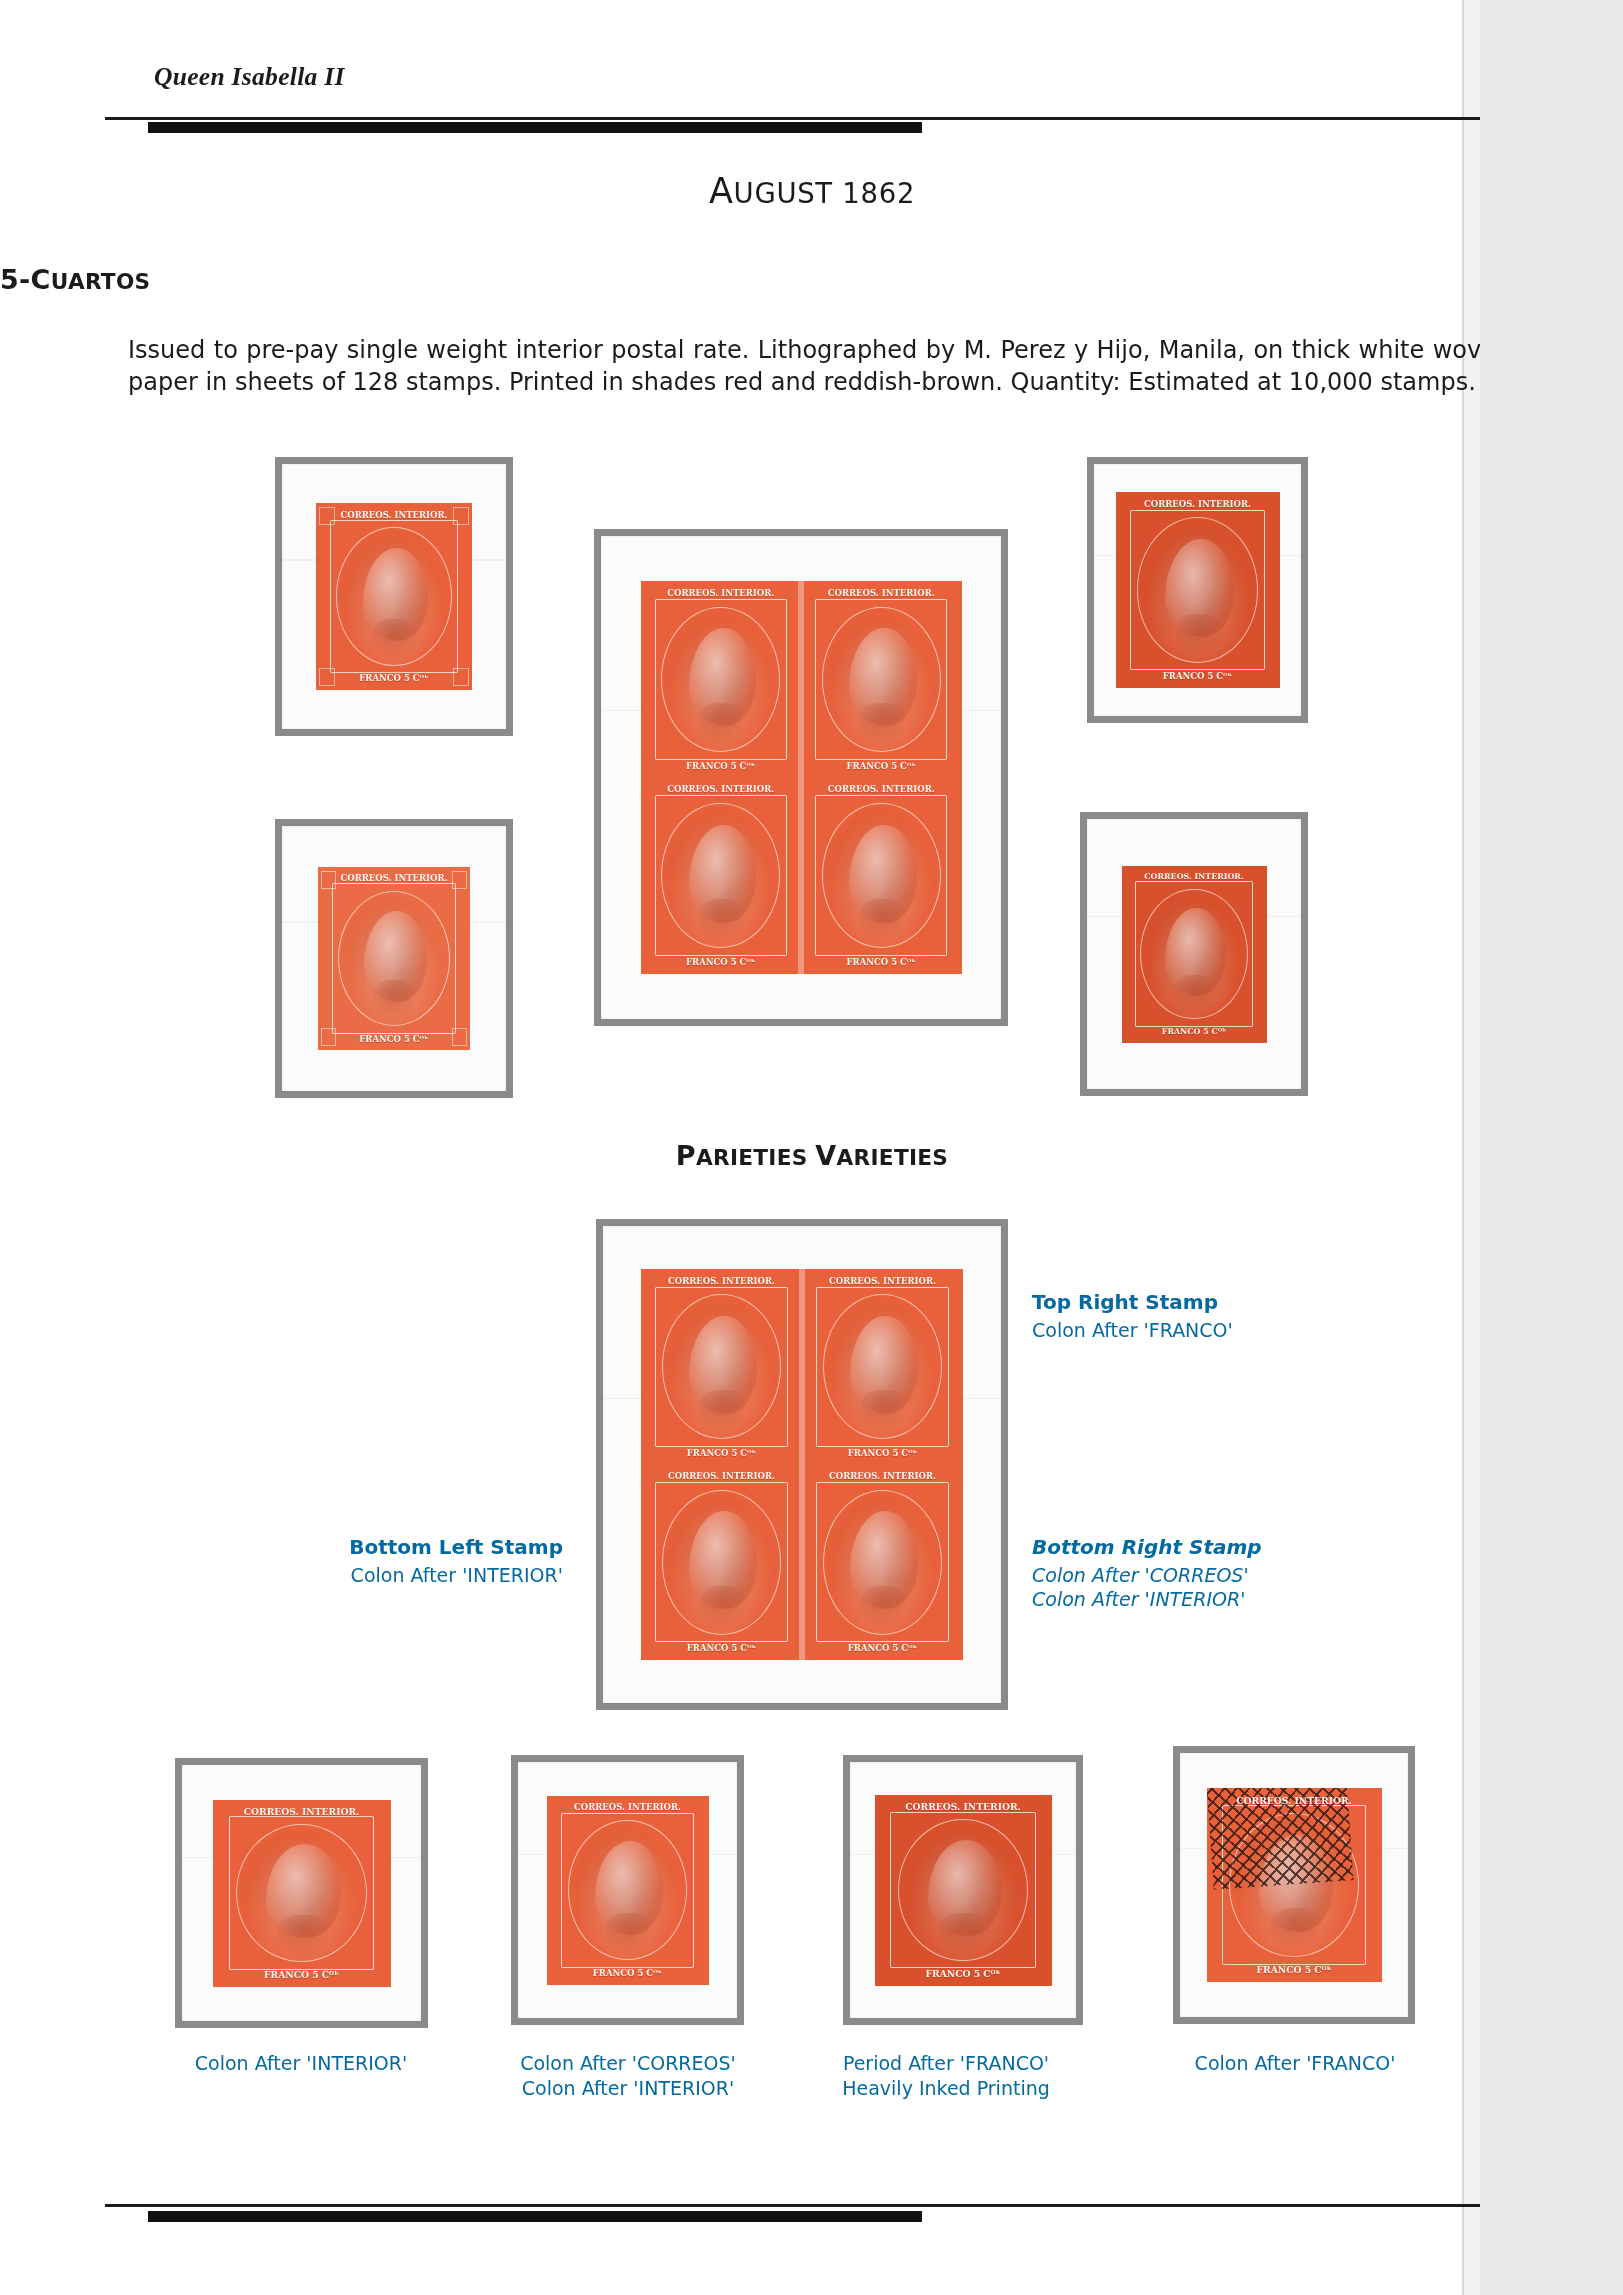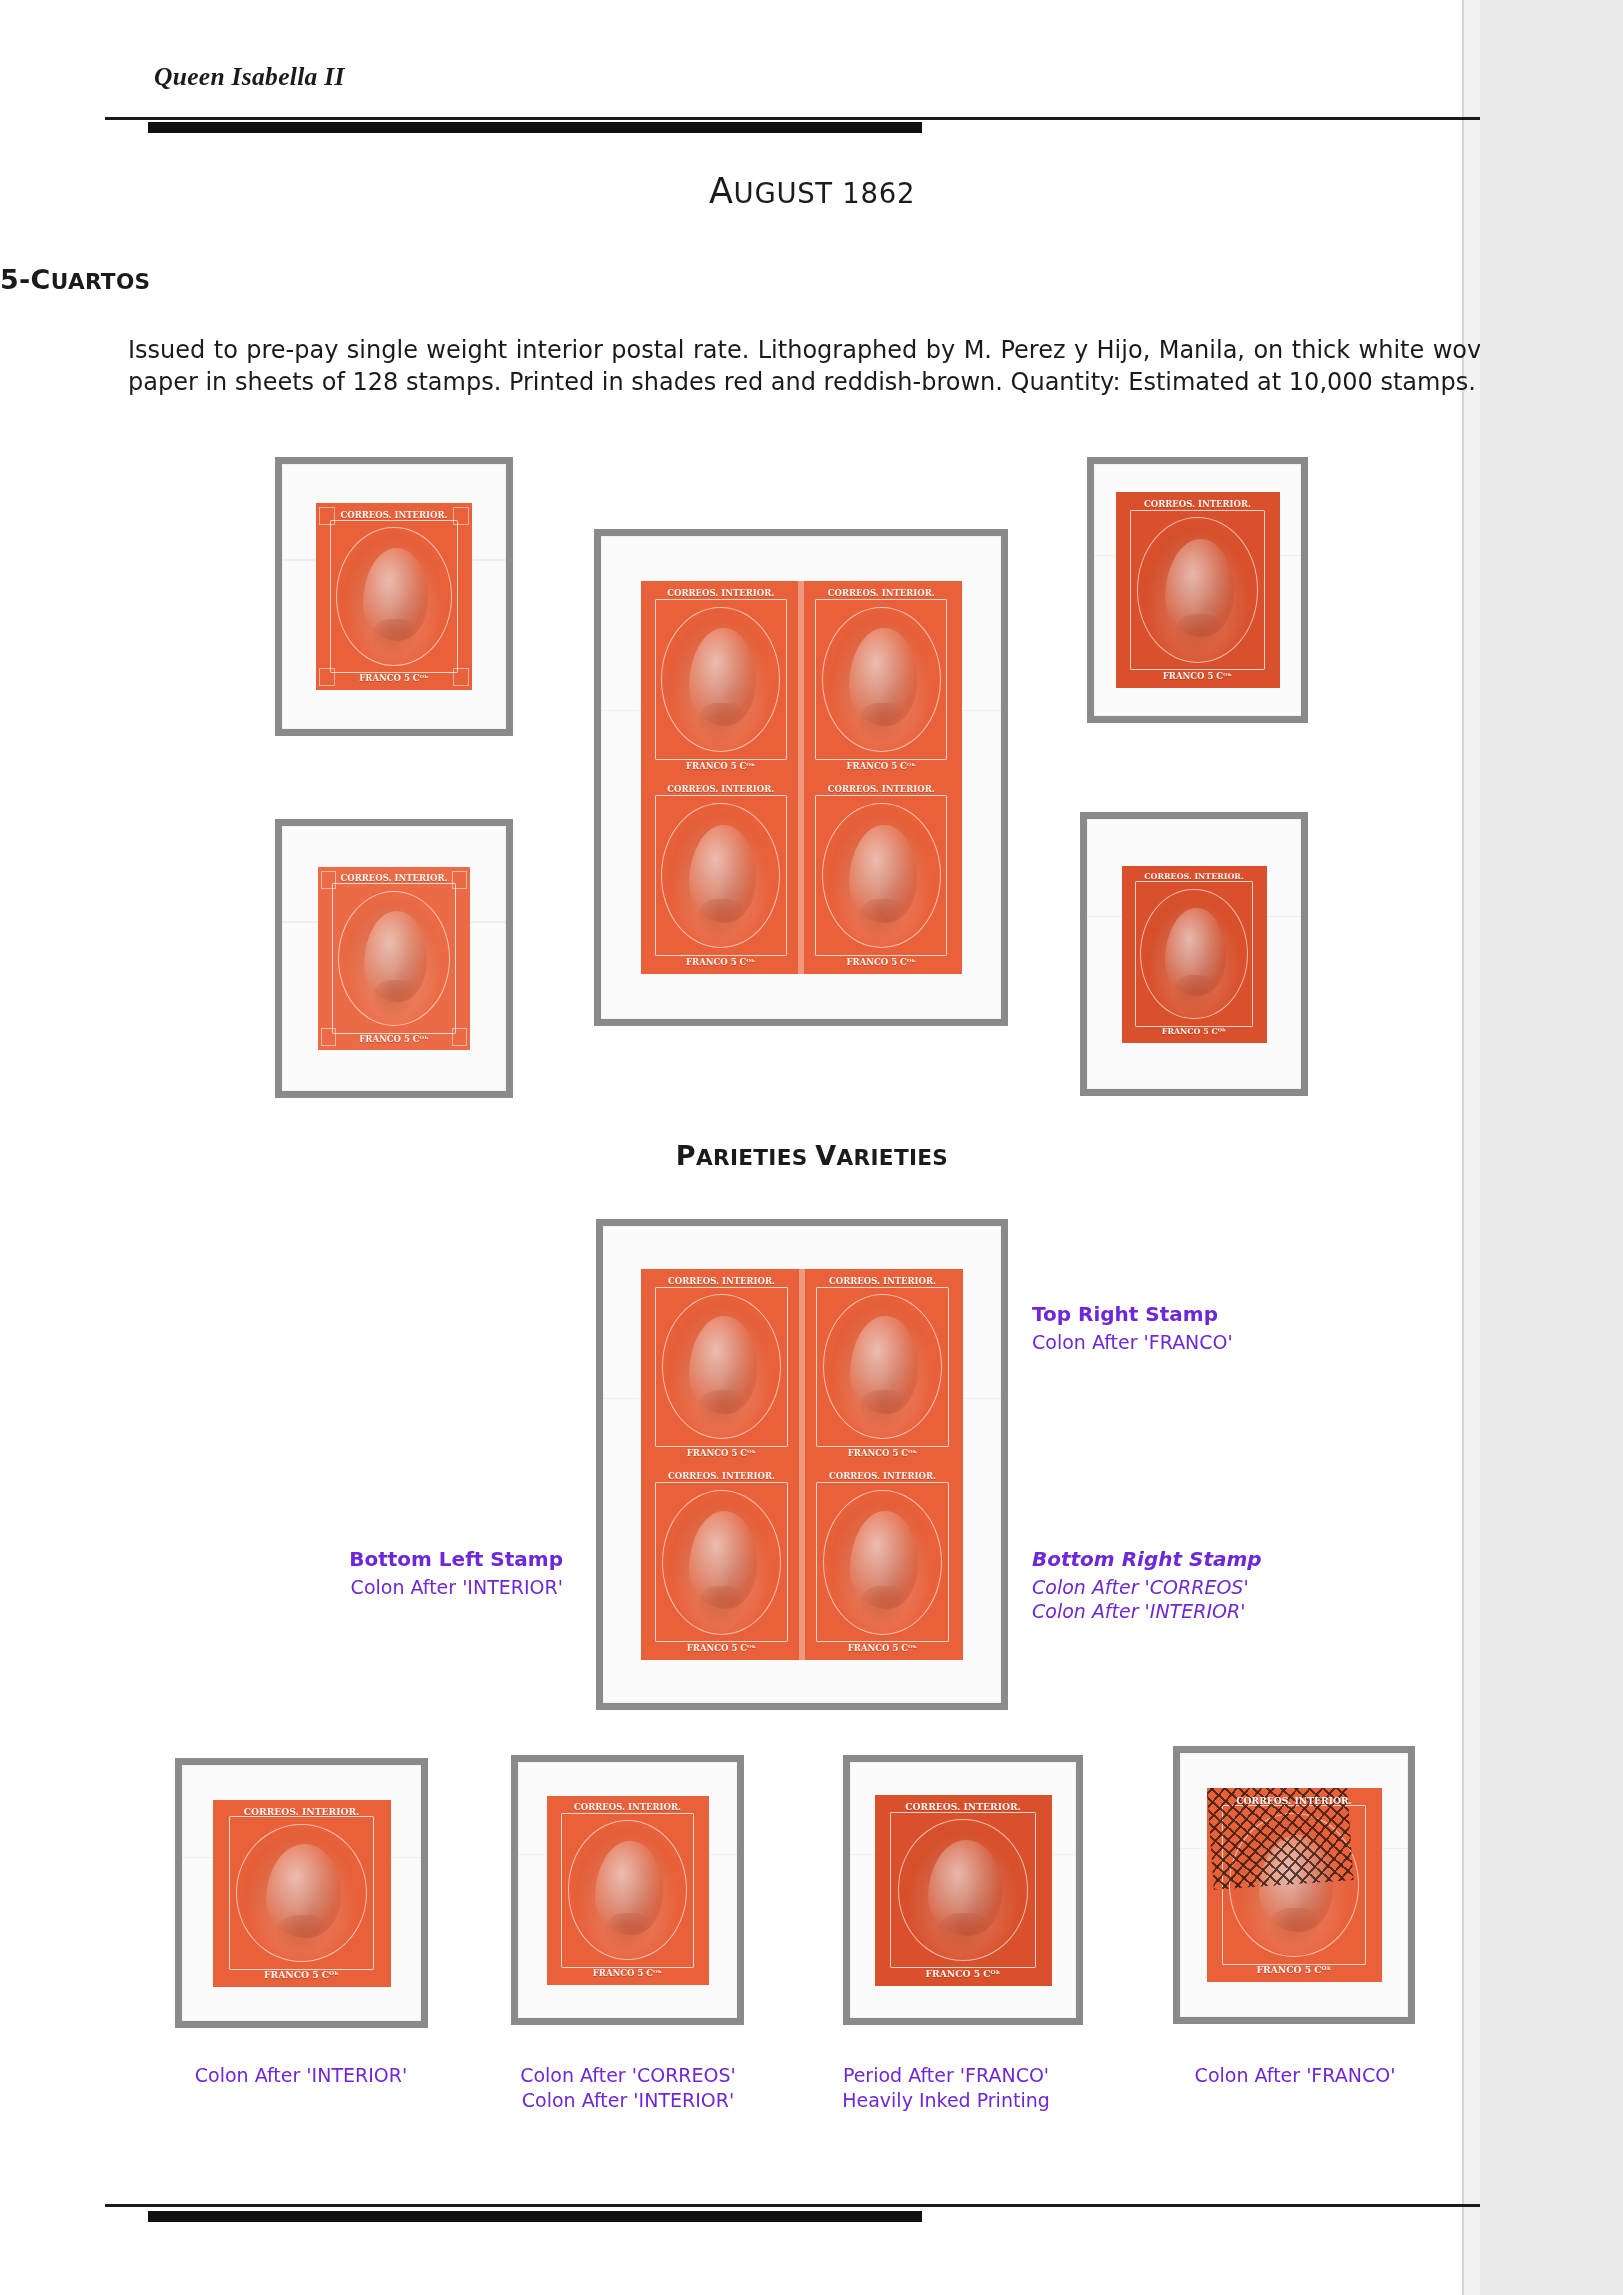--- a/index.html
+++ b/index.html
@@ -245,23 +245,22 @@
     top: 0;
     width: 1.6%;
     height: 100%;
     background: rgba(255,255,255,0.35);
   }
 
   
   .caption {
     position: absolute;
     font-size: 19px;
-    color: #6d28d9;
+    color: #0369a1;
     line-height: 1.3;
-    margin-top: 12px;
   }
   .caption .hd {
     font-weight: bold;
     font-size: 20px;
     display: block;
     margin-bottom: 2.6px;
   }
   .caption.center { text-align: center; }
   .caption.right { text-align: left; }
   .caption.leftal { text-align: right; }

